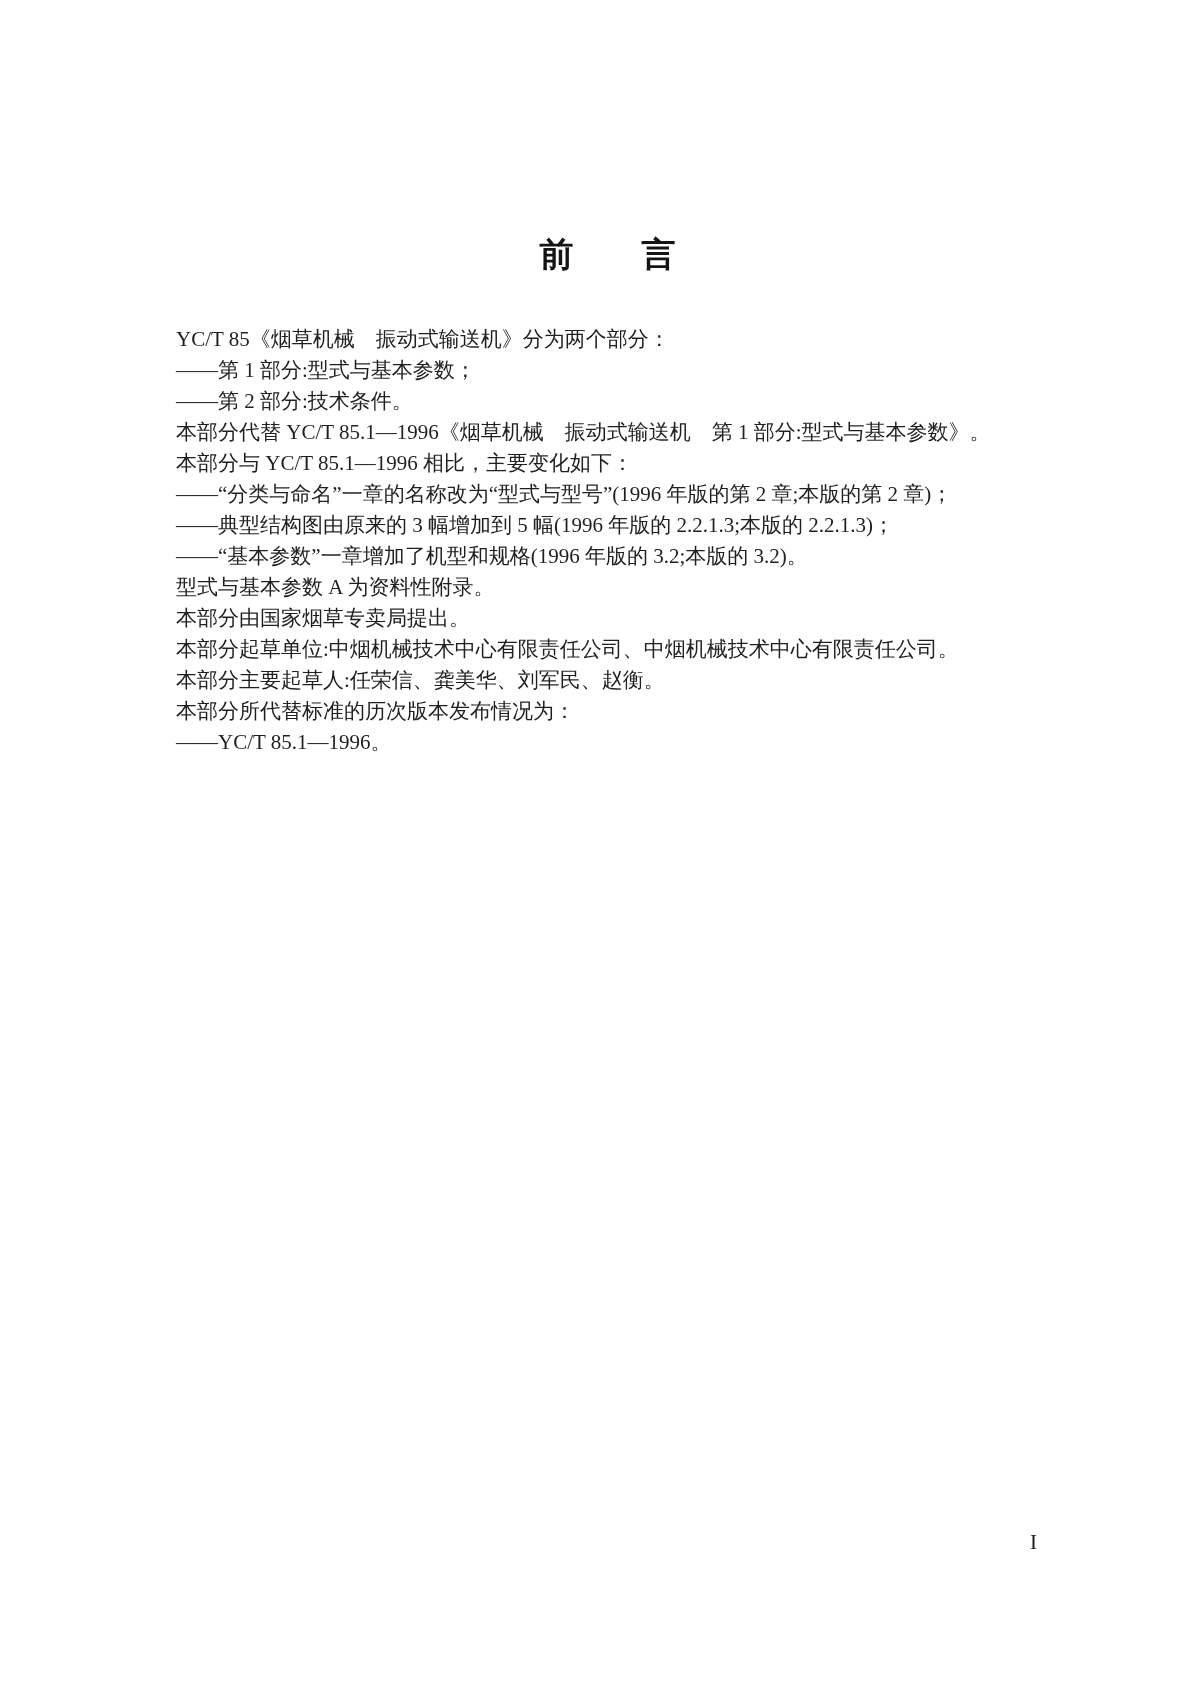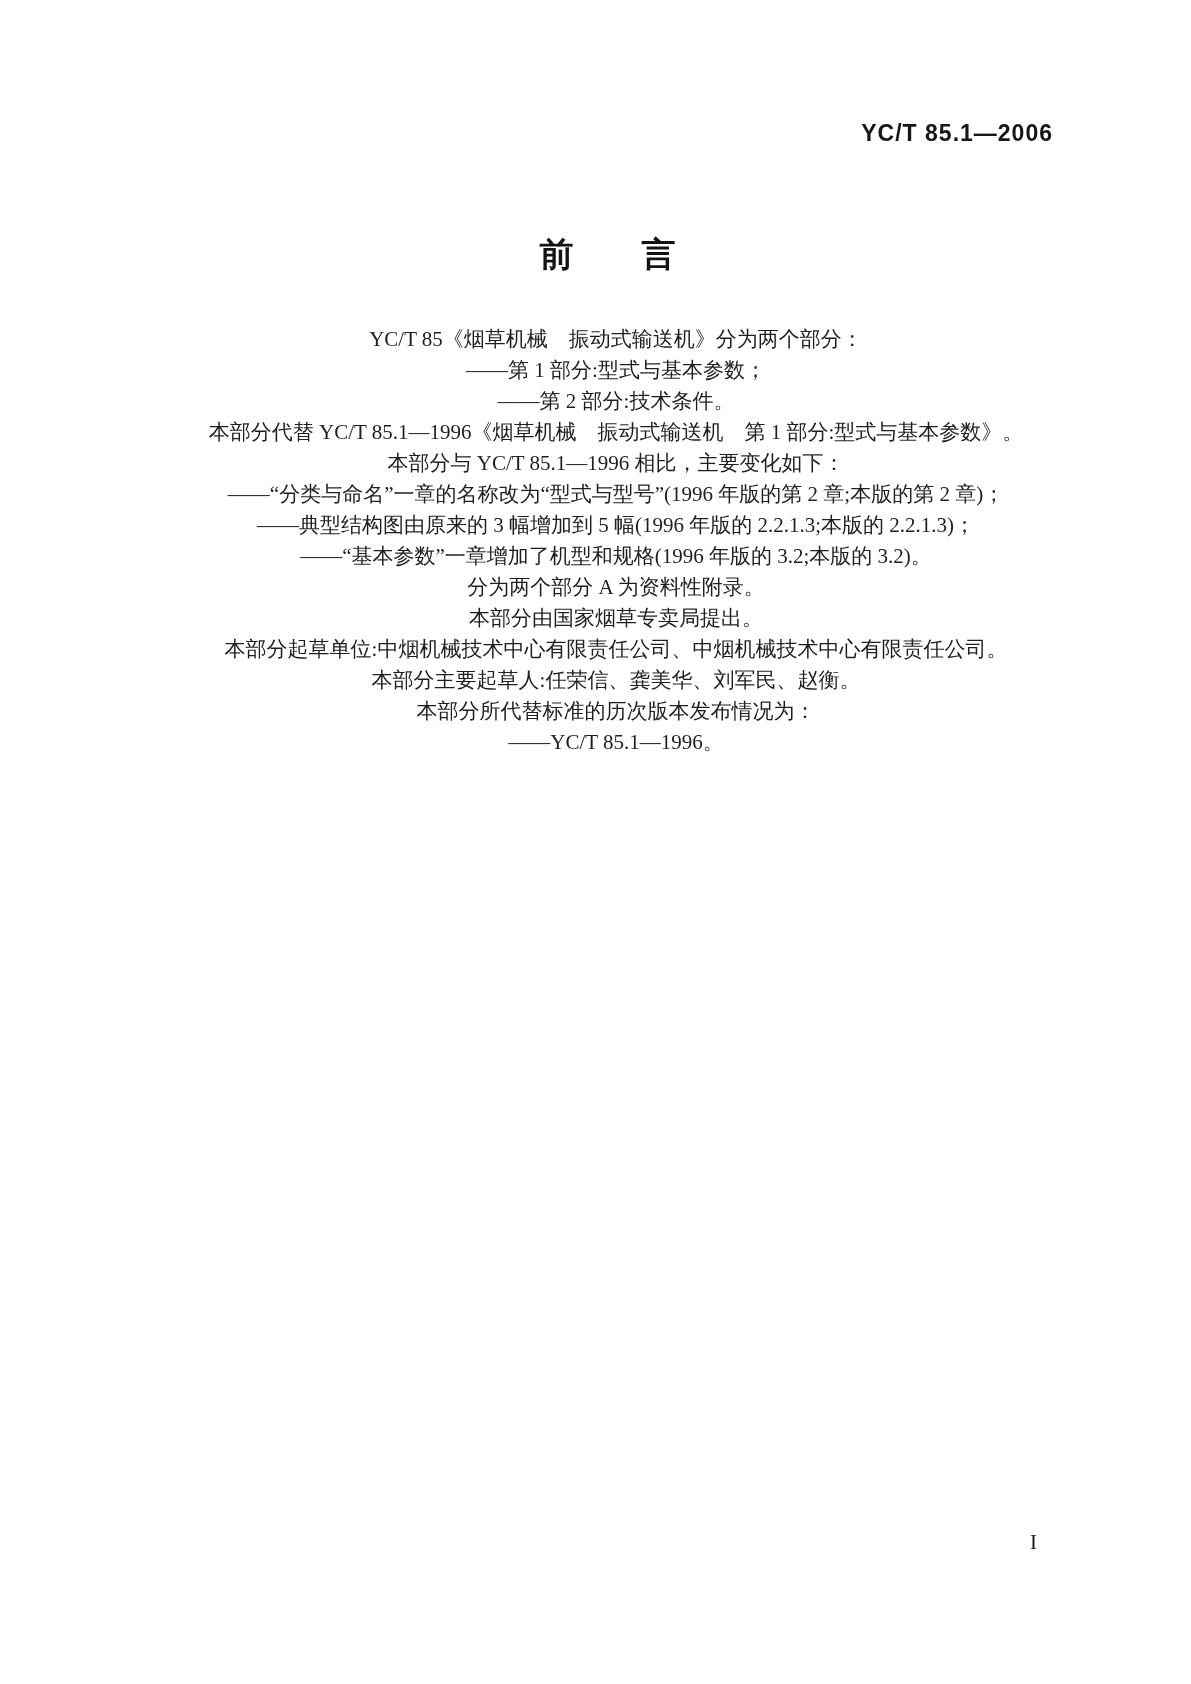--- a/index.html
+++ b/index.html
@@ -46,49 +46,47 @@
     top: 324px;
     width: 880px;
   }
   .body-text p.line {
     margin: 0;
     padding: 0;
     font-size: 21px;
     line-height: 31px;
     white-space: pre;
     color: #1f1f1f;
-    text-align: center;
   }
   .page-number {
     position: absolute;
     top: 1530px;
     left: 1030px;
     font-size: 21px;
     color: #1a1a1a;
   }
 </style>
 </head>
 <body>
 
 <div class="page">
 
-  <div class="doc-code">YC/T 85.1—2006</div>
 
   <h1 class="doc-title">前　　言</h1>
 
   <div class="body-text">
       <p class="line">YC/T 85《烟草机械　振动式输送机》分为两个部分：</p>
       <p class="line">——第 1 部分:型式与基本参数；</p>
       <p class="line">——第 2 部分:技术条件。</p>
       <p class="line">本部分代替 YC/T 85.1—1996《烟草机械　振动式输送机　第 1 部分:型式与基本参数》。</p>
       <p class="line">本部分与 YC/T 85.1—1996 相比，主要变化如下：</p>
       <p class="line">——“分类与命名”一章的名称改为“型式与型号”(1996 年版的第 2 章;本版的第 2 章)；</p>
       <p class="line">——典型结构图由原来的 3 幅增加到 5 幅(1996 年版的 2.2.1.3;本版的 2.2.1.3)；</p>
       <p class="line">——“基本参数”一章增加了机型和规格(1996 年版的 3.2;本版的 3.2)。</p>
-      <p class="line">分为两个部分 A 为资料性附录。</p>
+      <p class="line">型式与基本参数 A 为资料性附录。</p>
       <p class="line">本部分由国家烟草专卖局提出。</p>
       <p class="line">本部分起草单位:中烟机械技术中心有限责任公司、中烟机械技术中心有限责任公司。</p>
       <p class="line">本部分主要起草人:任荣信、龚美华、刘军民、赵衡。</p>
       <p class="line">本部分所代替标准的历次版本发布情况为：</p>
       <p class="line">——YC/T 85.1—1996。</p>
     </div>
 
   <div class="page-number">I</div>
 
 </div>

